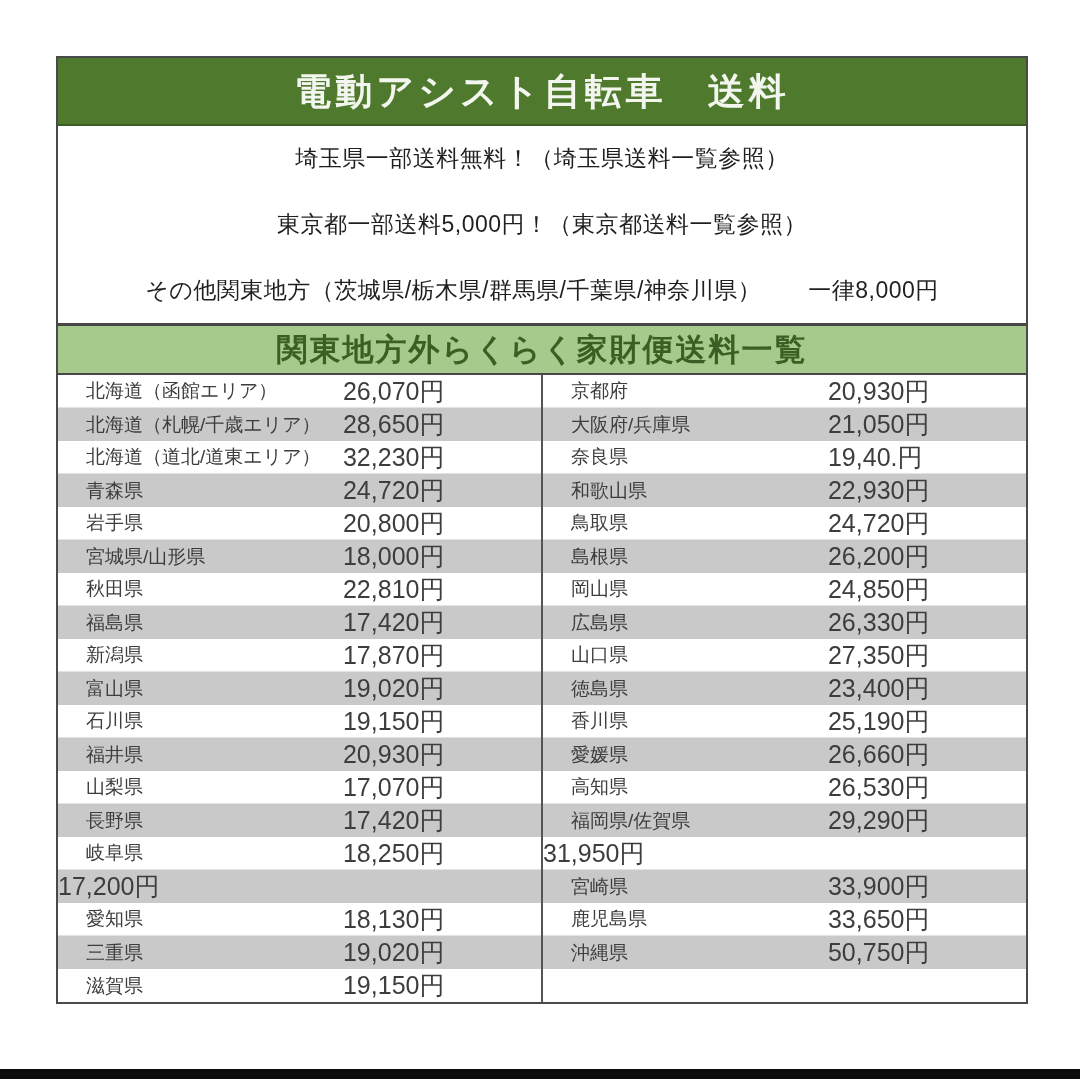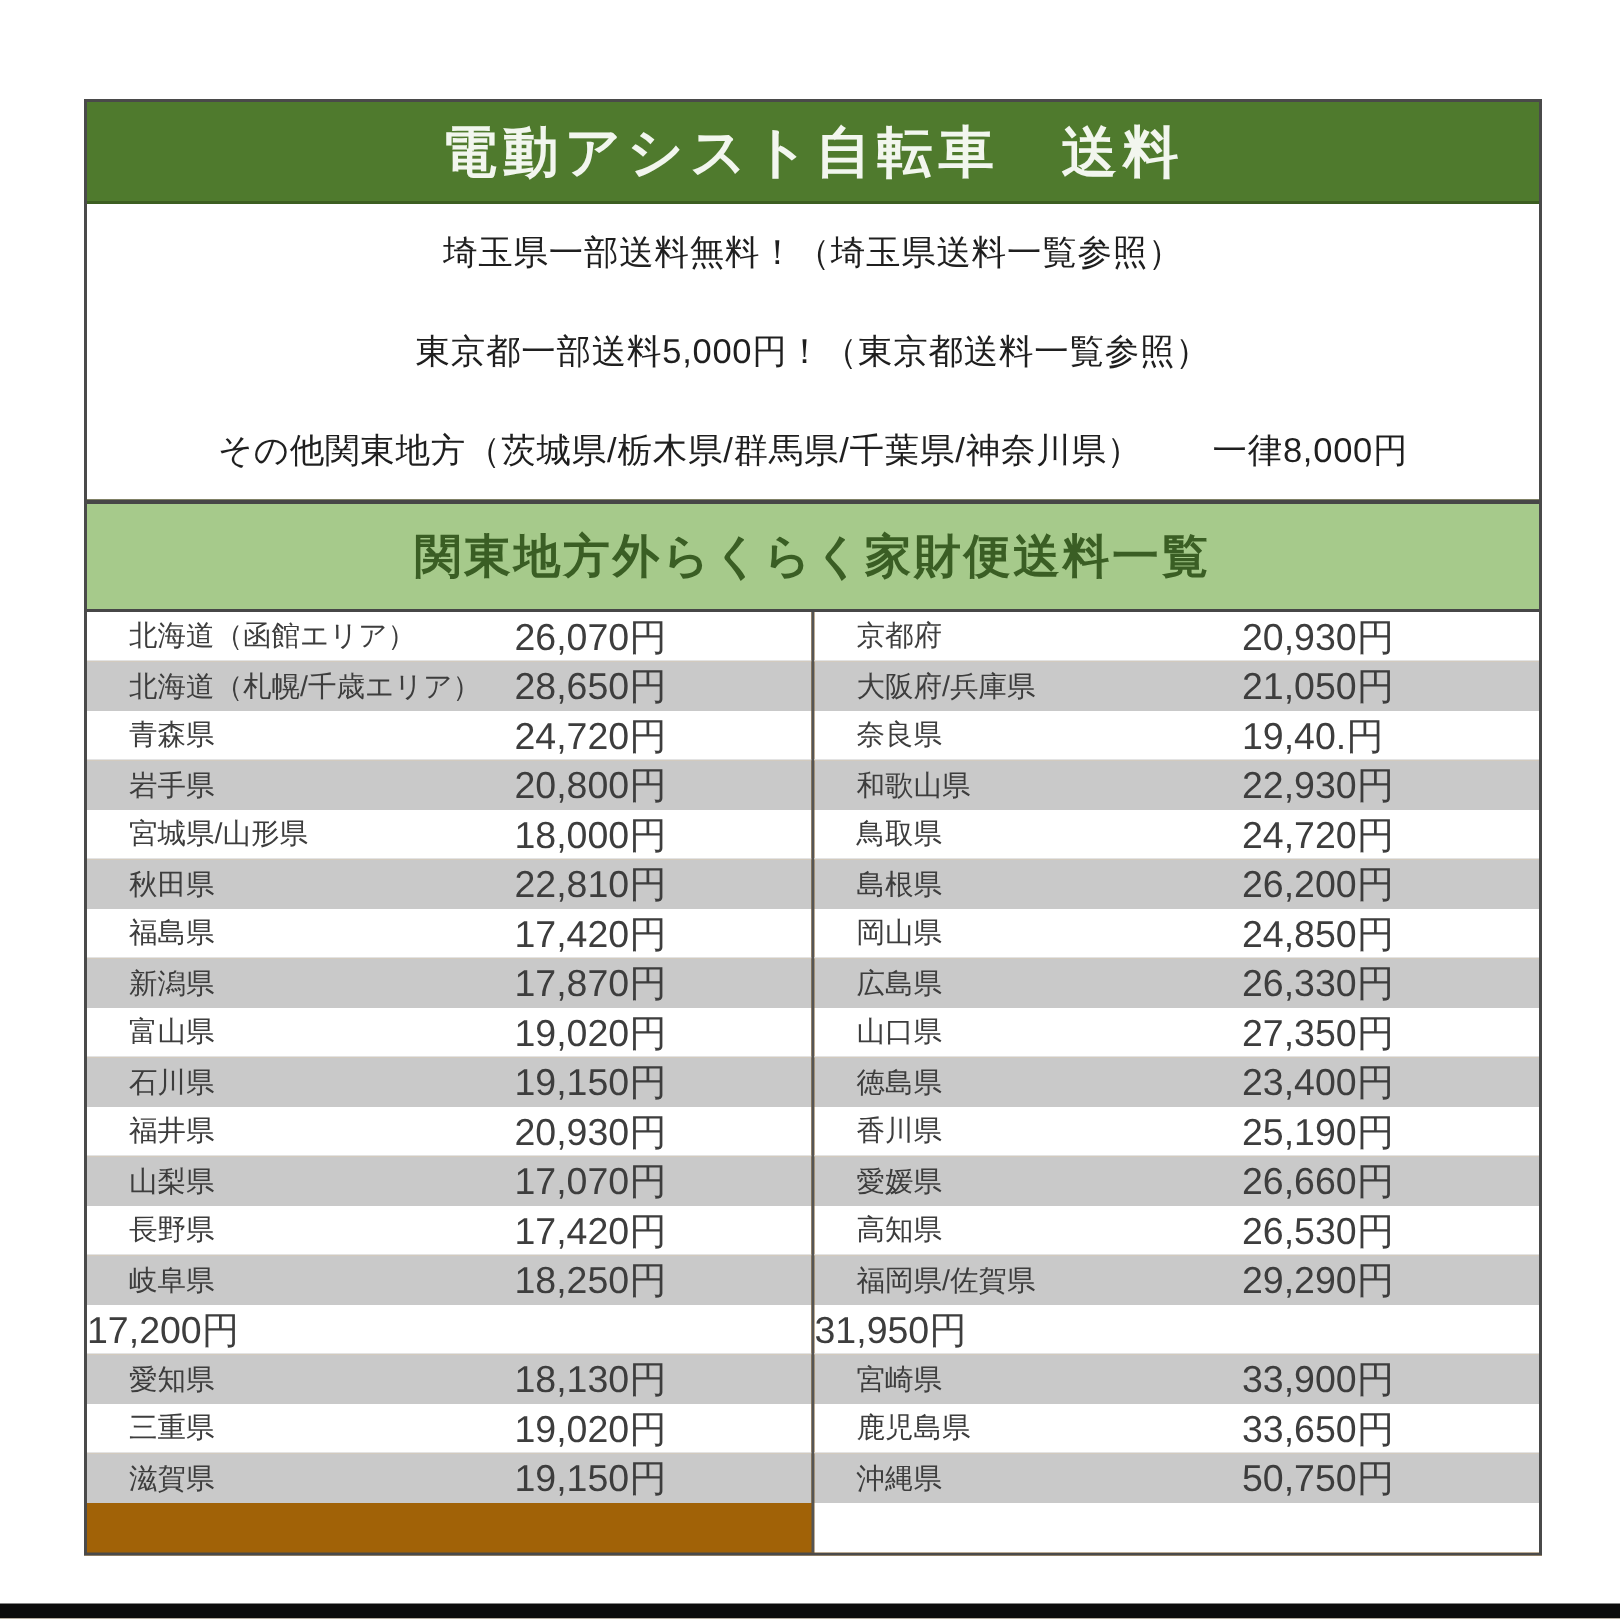--- a/index.html
+++ b/index.html
@@ -8,22 +8,21 @@
     background: #ffffff;
     font-family: "Liberation Sans", "DejaVu Sans", sans-serif;
     overflow: hidden;
   }
   .sheet { position: relative; width: 1080px; height: 1079px; background:#fff; }
 
   .content-box {
     position: absolute; left: 56px; top: 56px; width: 972px;
     box-sizing: border-box;
     border: 2px solid #4a4a4a;
-    background: #a16207;
-    margin-top: 10px;
+    background: #4c1d95;
   }
 
   .main-header {
     height: 66px;
     background: #4f7a2d;
     border-bottom: 2px solid #3c5e21;
     display: flex; align-items: center; justify-content: center;
   }
   .main-header .title {
     color: #f2f6ee;
@@ -34,21 +33,21 @@
   .notes { height: 197px; display: flex; flex-direction: column; background:#fff; }
   .note-line {
     flex: 1 1 0;
     display: flex; align-items: center; justify-content: center;
     color: #1f1f1f; font-size: 23px; letter-spacing: 0.5px;
     white-space: pre;
   }
 
   .table-header {
     box-sizing: border-box;
-    height: 75px;
+    height: 52px;
     background: #a6ca8b;
     border-top: 3px solid #474747;
     border-bottom: 2px solid #474747;
     display: flex; align-items: center; justify-content: center;
   }
   .table-header .table-title {
     color: #3a5e24; font-size: 31px; font-weight: bold; letter-spacing: 2px;
   }
 
   .fee-table { display: flex; }
@@ -108,20 +107,24 @@
       <div class="table-col left" id="col-left">
           <div class="fee-row">
             <div class="cell-region">北海道（函館エリア）</div>
             <div class="cell-fee">26,070円</div>
           </div>
           <div class="fee-row">
             <div class="cell-region">北海道（札幌/千歳エリア）</div>
             <div class="cell-fee">28,650円</div>
           </div>
           <div class="fee-row">
+            <div class="cell-region">北海道（道北/道東エリア）</div>
+            <div class="cell-fee">32,230円</div>
+          </div>
+          <div class="fee-row">
             <div class="cell-region">青森県</div>
             <div class="cell-fee">24,720円</div>
           </div>
           <div class="fee-row">
             <div class="cell-region">岩手県</div>
             <div class="cell-fee">20,800円</div>
           </div>
           <div class="fee-row">
             <div class="cell-region">宮城県/山形県</div>
             <div class="cell-fee">18,000円</div>

